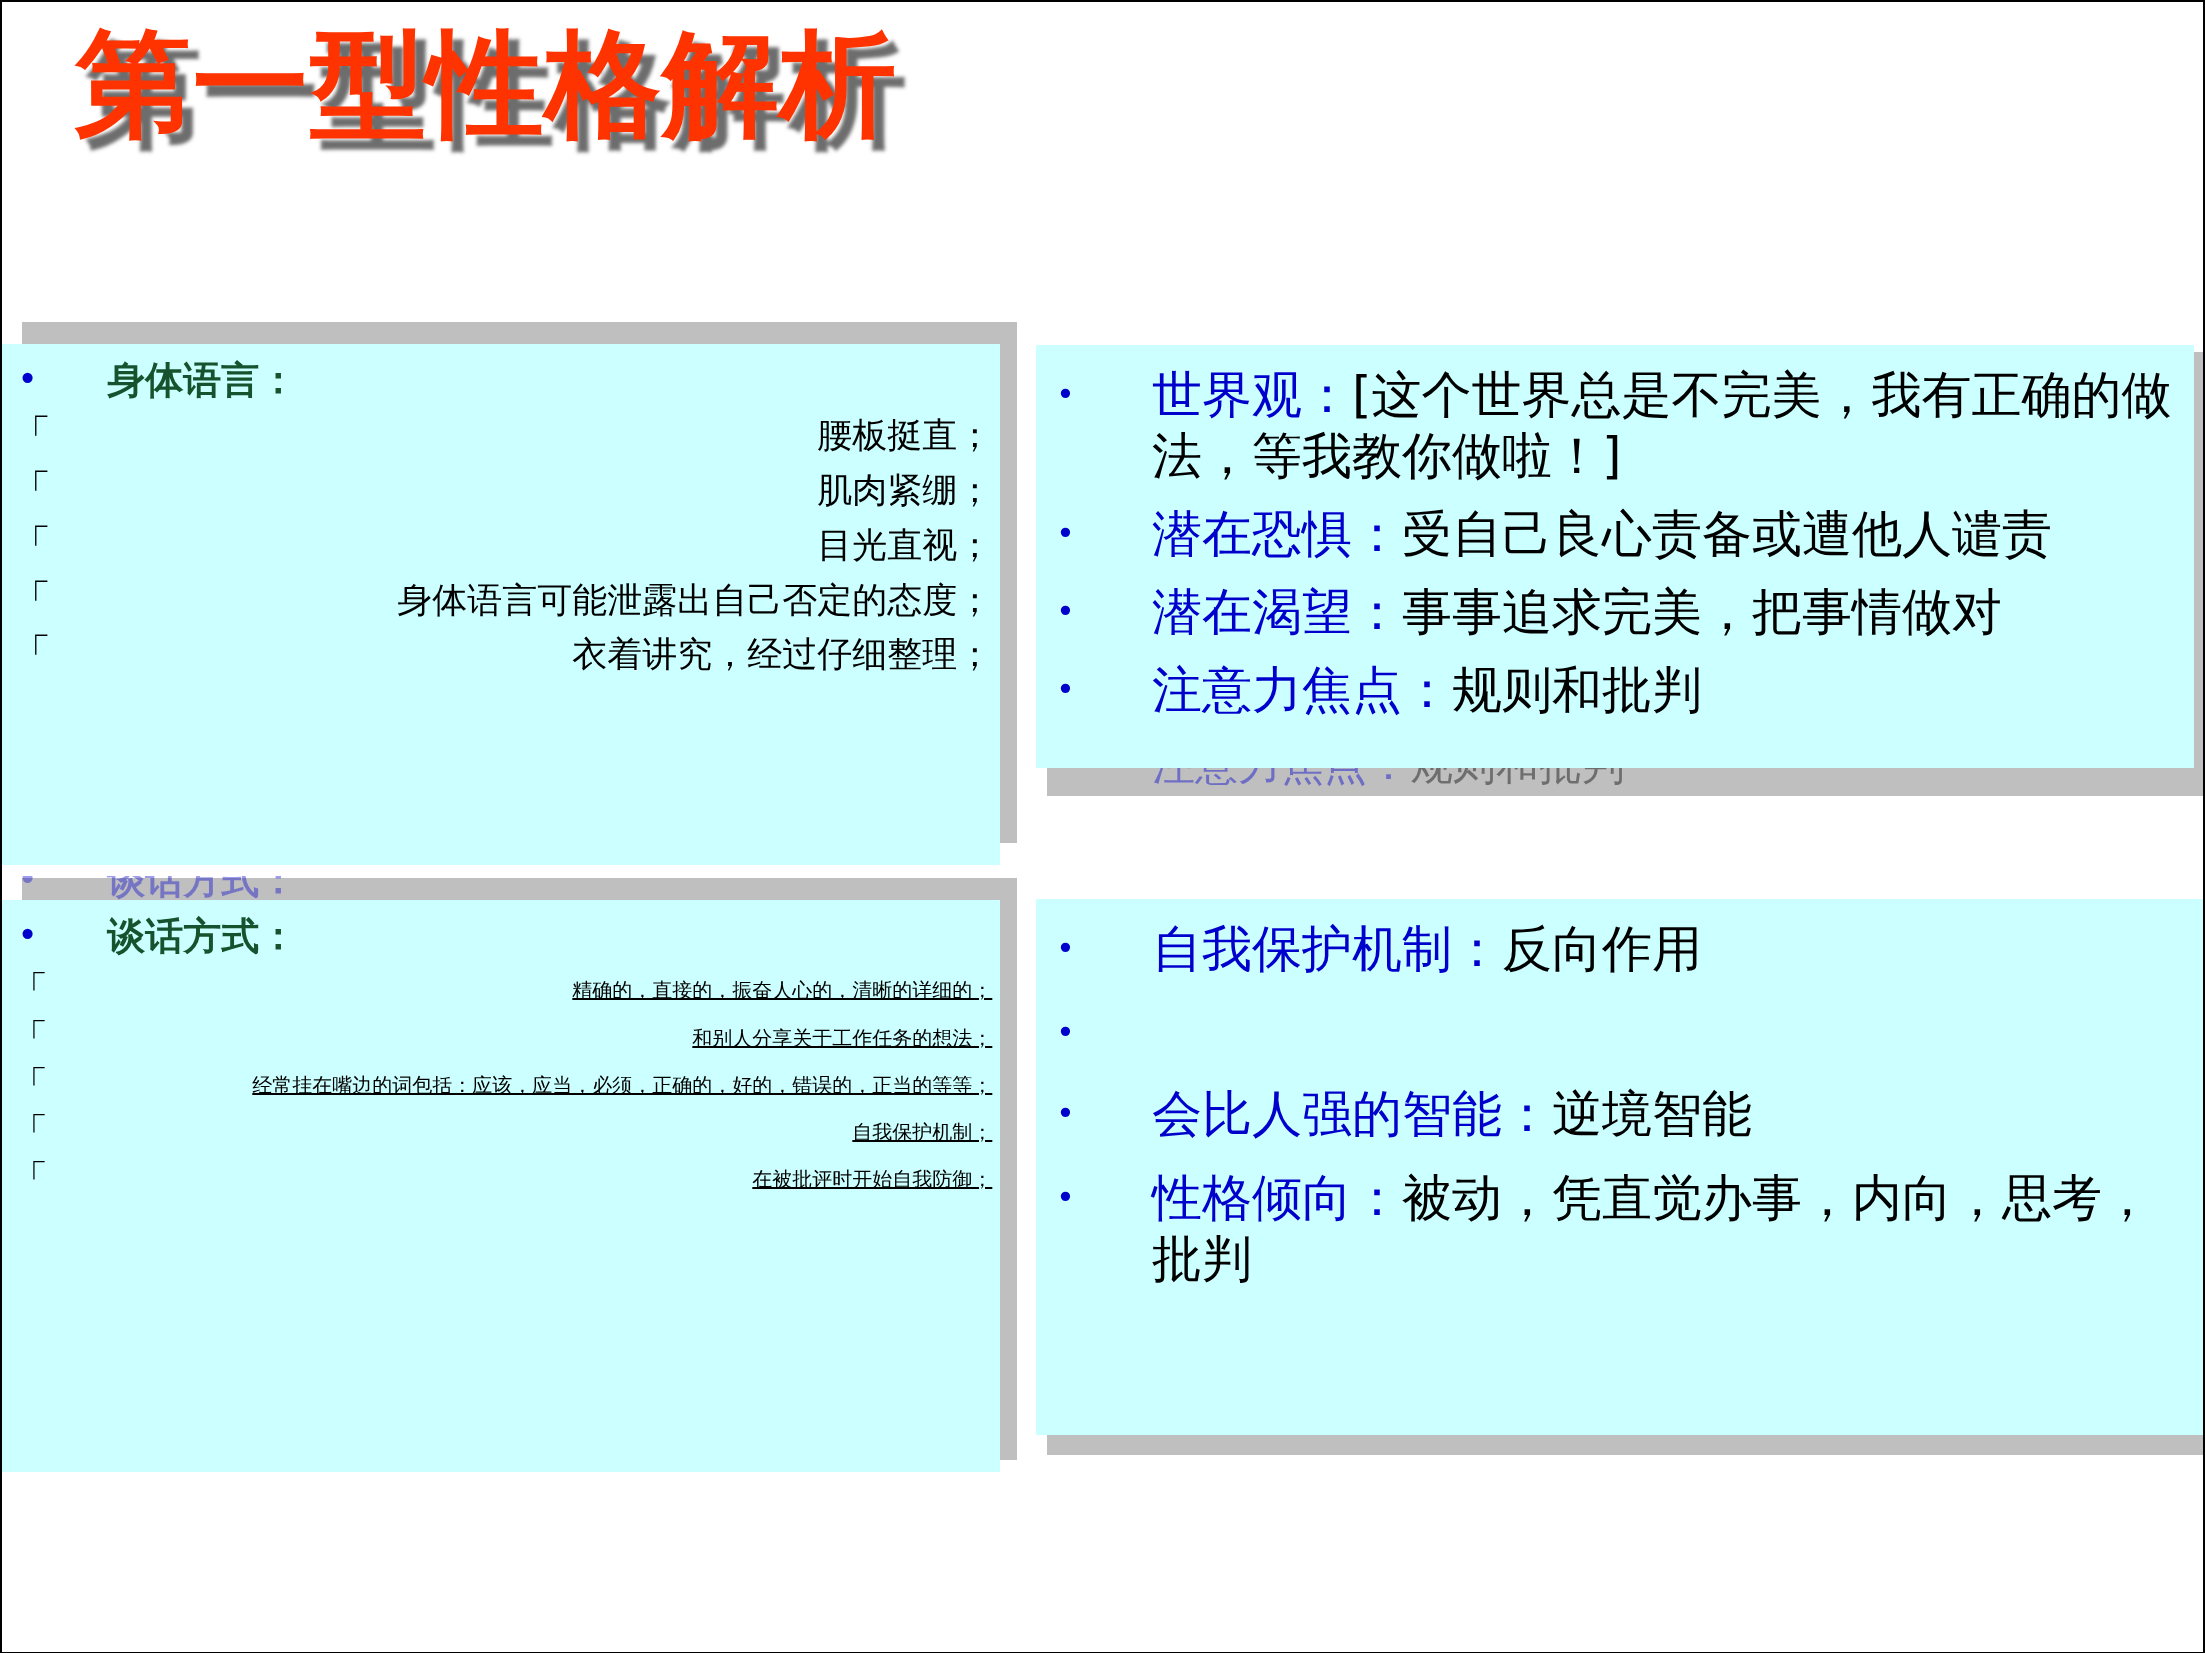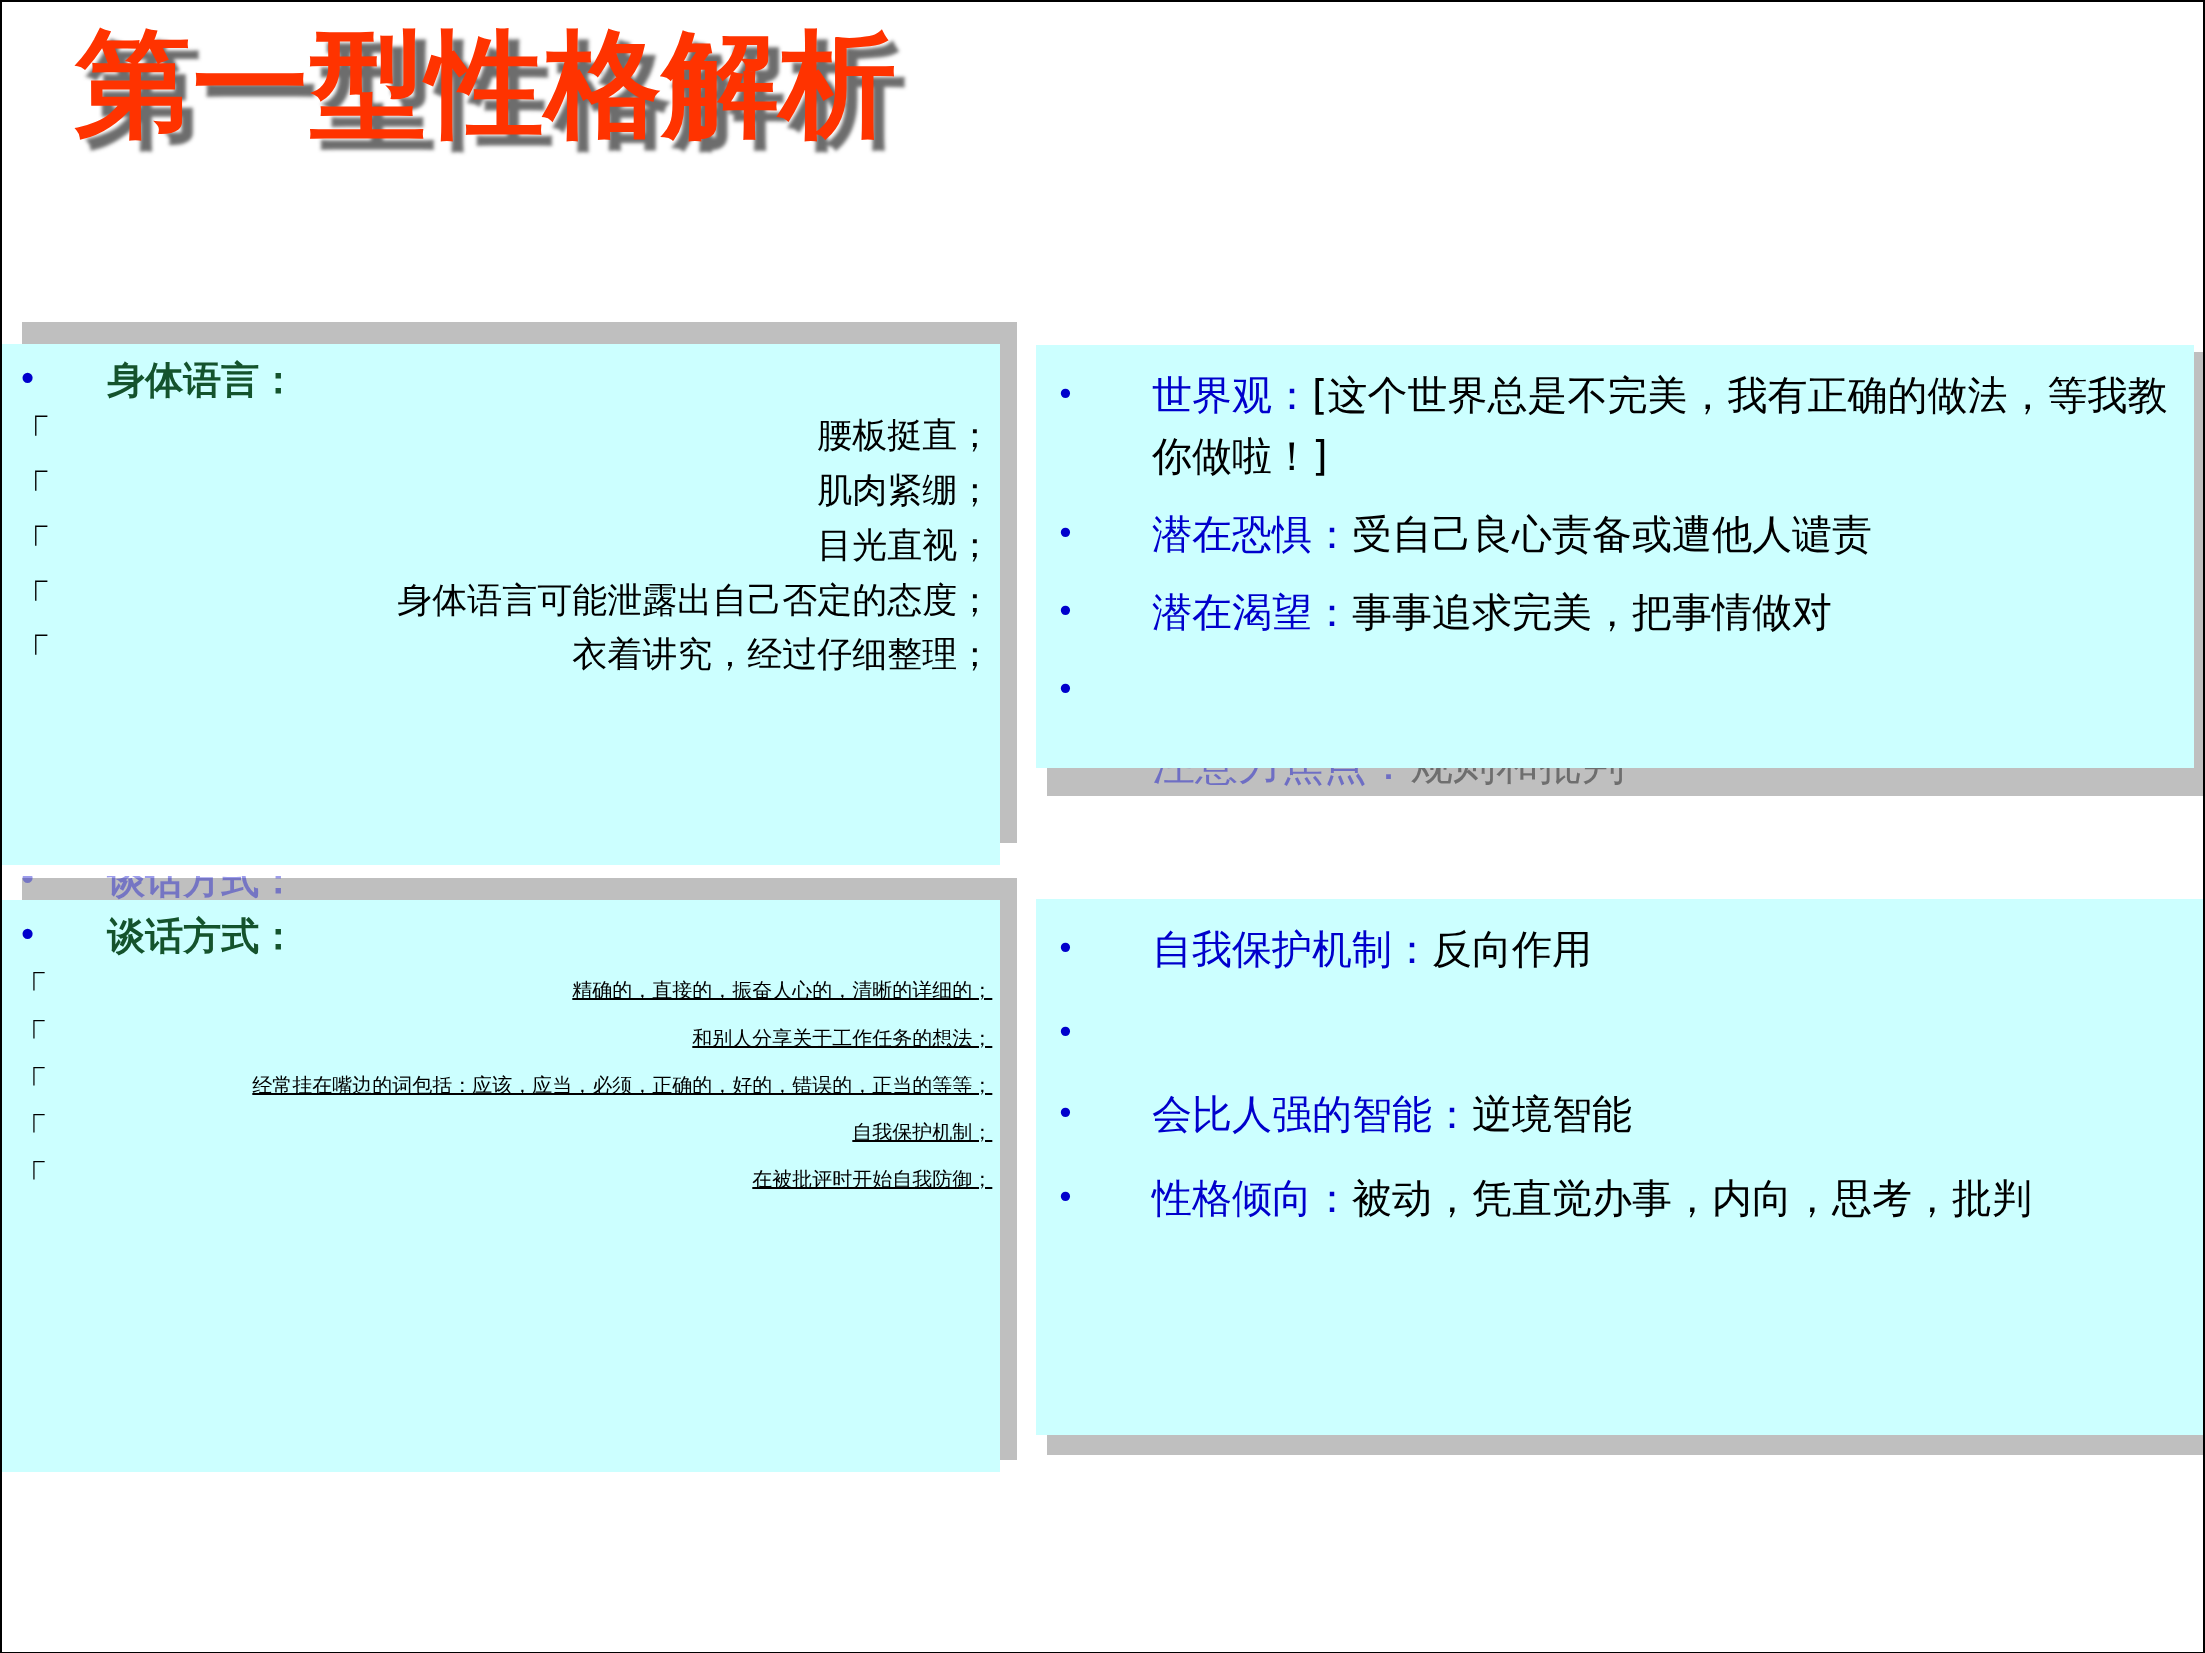--- a/index.html
+++ b/index.html
@@ -160,21 +160,21 @@
   .right-pane .row {
     margin: 0 0 17px 0;
   }
   .right-pane .marker {
     width: 96px;
     padding-left: 20px;
     font-size: 32px;
     line-height: 58px;
   }
   .right-pane .row-text {
-    font-size: 40px;
+    font-size: 50px;
     line-height: 61px;
   }
 
   #panel-traits .right-pane .row {
     margin: 0 0 23px 0;
   }
 
   
   .ghost-inner {
     position: absolute;
@@ -270,20 +270,21 @@
           <span class="row-text"><span class="lead">潜在恐惧：</span><span>受自己良心责备或遭他人谴责</span></span>
         </li>
 
         <li class="row">
           <span class="marker">•</span>
           <span class="row-text"><span class="lead">潜在渴望：</span><span>事事追求完美，把事情做对</span></span>
         </li>
 
         <li class="row">
           <span class="marker">•</span>
+          <span class="row-text"><span class="lead">注意力焦点：</span><span>规则和批判</span></span>
         </li>
 
       </ul>
     </div>
 
     <div class="ghost">
       <div class="ghost-inner">
         <span class="marker">•</span>
         <span class="row-text"><span class="lead">注意力焦点：</span><span>规则和批判</span></span>
       </div>

